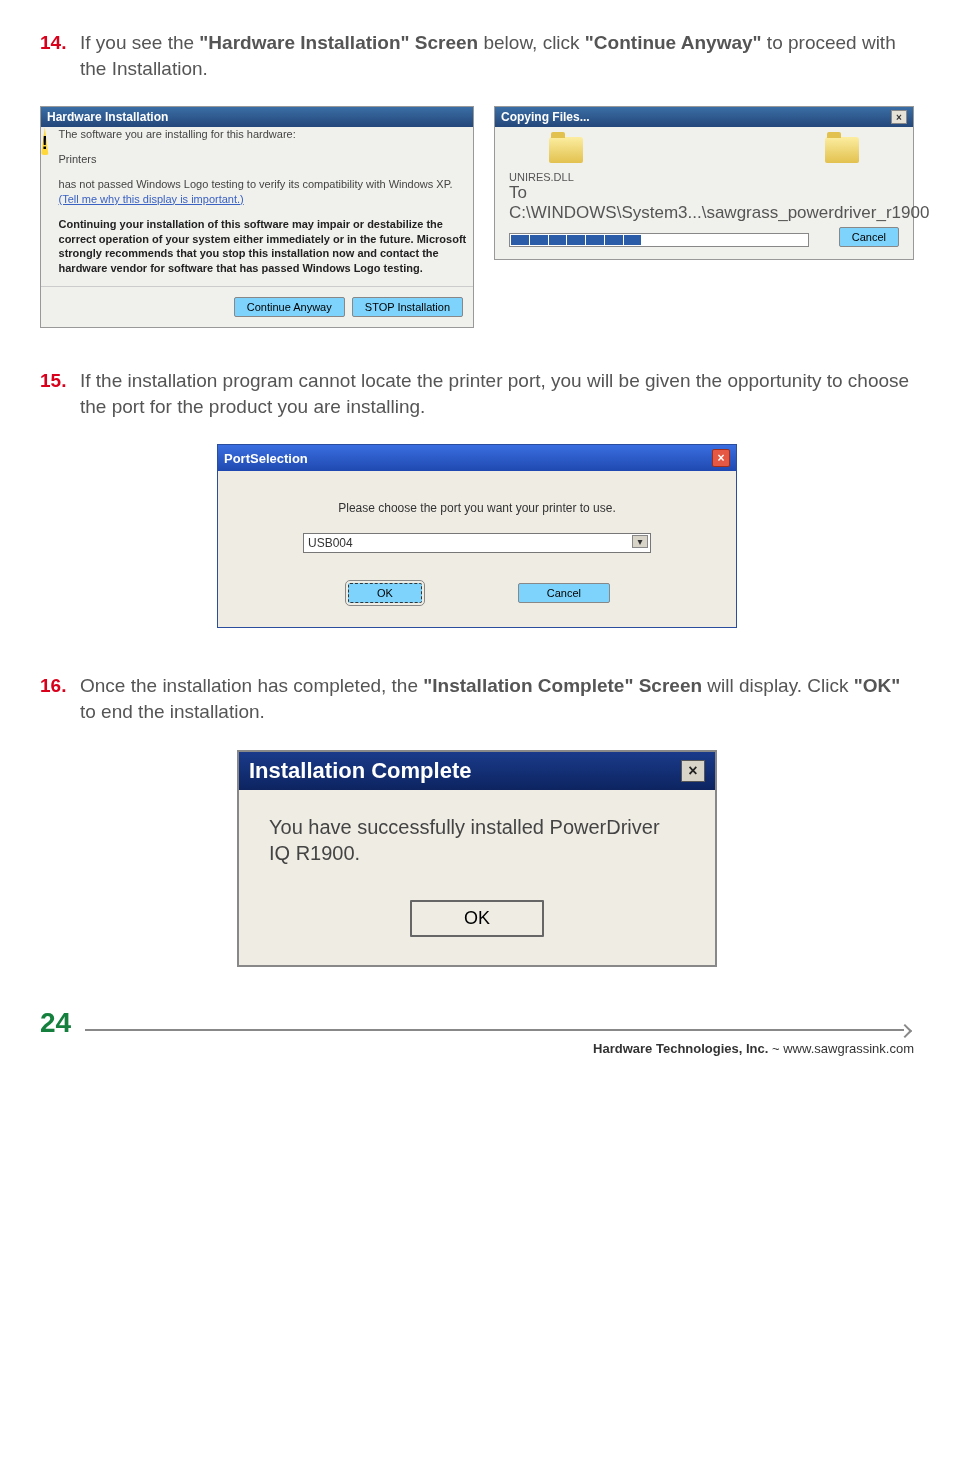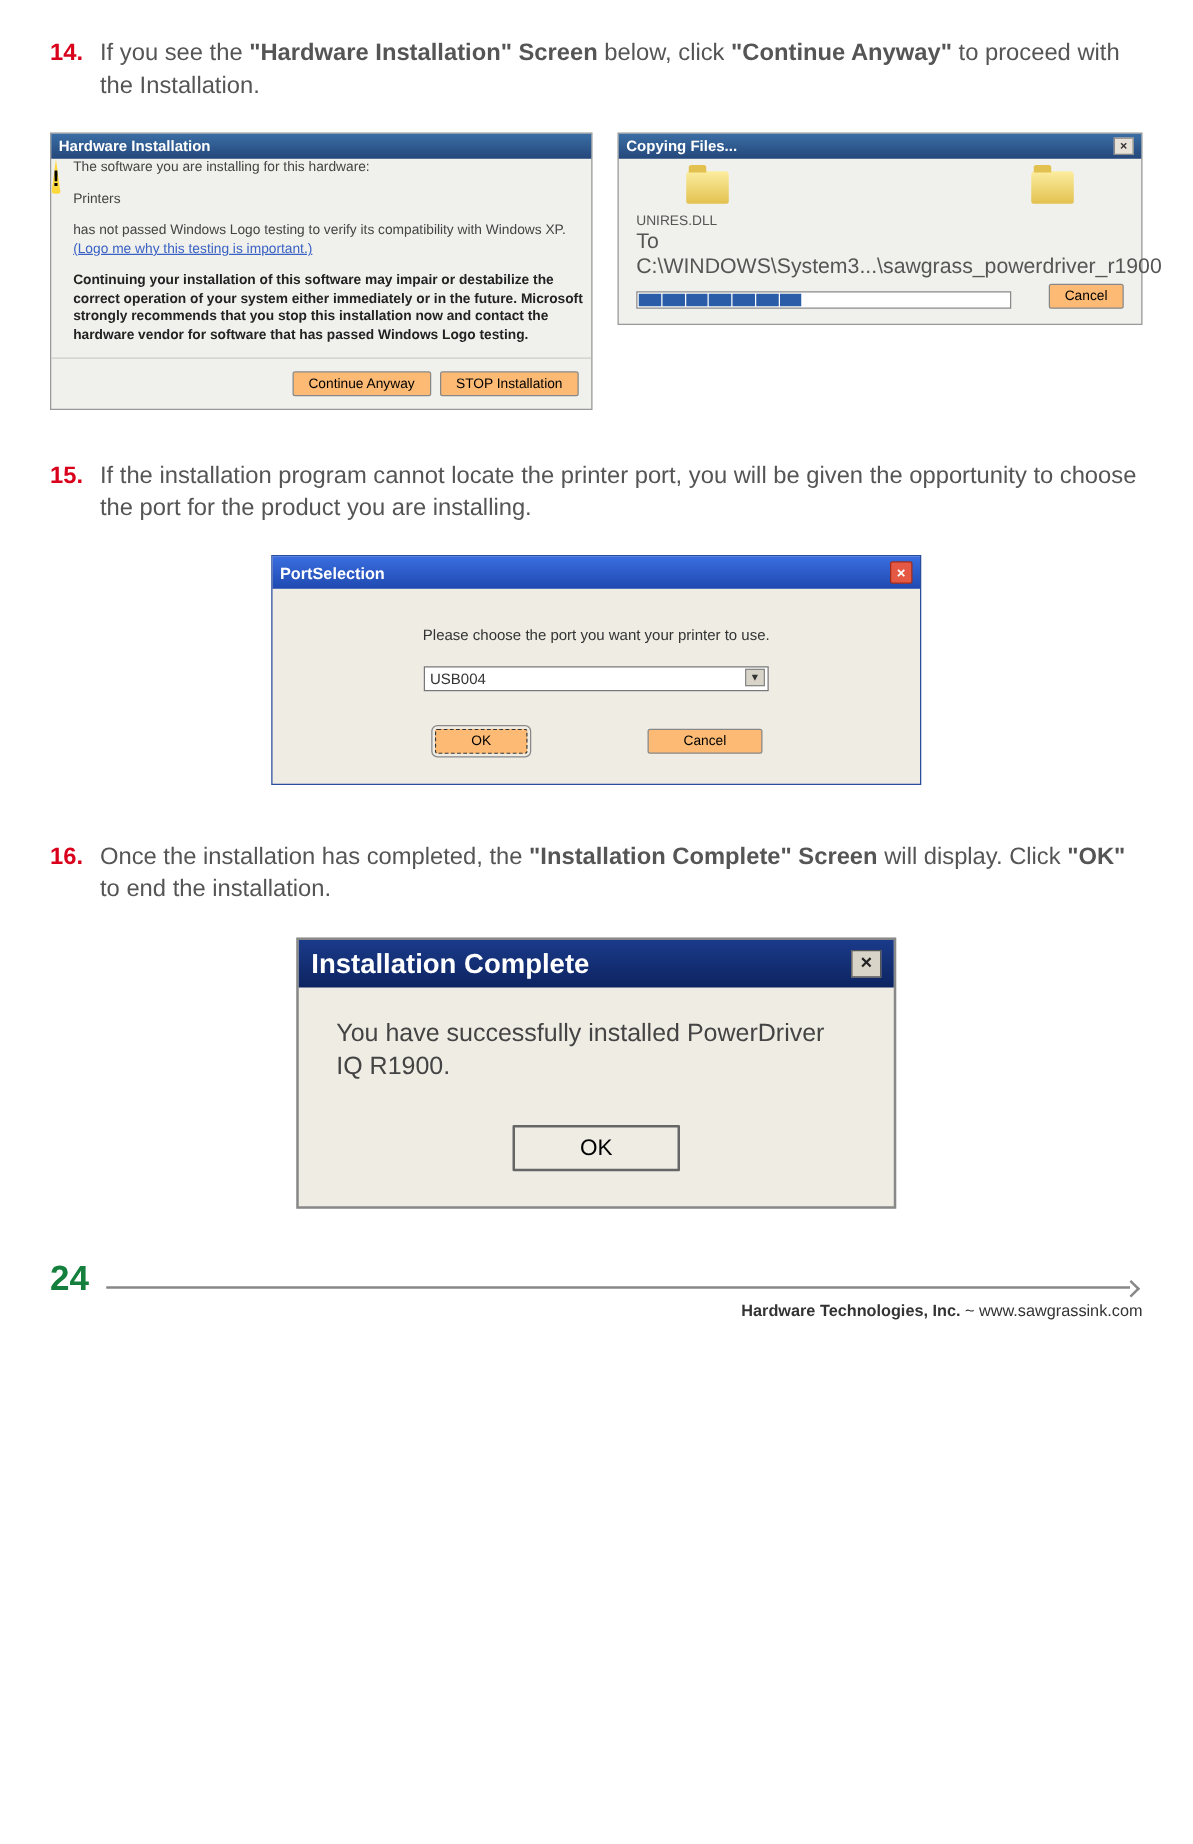--- a/index.html
+++ b/index.html
@@ -83,21 +83,21 @@
   }
   .hw-text p { margin-bottom: 10px; line-height: 1.35; }
   .hw-link { color: #3a62c4; text-decoration: underline; }
   .hw-bold { font-weight: bold; color: #222; }
   .hw-buttons {
     border-top: 1px solid #ccc;
     padding: 10px;
     text-align: right;
   }
   .win-btn {
-    background: #fdba74;
+    background: #7dd3fc;
     border: 1px solid #888;
     padding: 3px 12px;
     font-size: 11px;
     margin-left: 4px;
     border-radius: 2px;
     font-family: Tahoma, Arial, sans-serif;
   }
   .copy-dialog { width: 420px; height: fit-content; }
   .copy-body { padding: 10px 14px 12px 14px; }
   .copy-icons { display: flex; justify-content: space-between; padding: 0 40px; margin-bottom: 8px; }
@@ -155,21 +155,21 @@
     text-align: center;
     line-height: 16px;
     border: 1px solid #a02c1c;
     border-radius: 2px;
     font-size: 12px;
     font-weight: bold;
   }
   .port-body { padding: 30px 50px 24px 50px; text-align: center; }
   .port-body p { font-size: 12px; color: #333; margin-bottom: 18px; }
   .port-select {
-    width: 276px; padding: 2px 4px;
+    width: 348px; padding: 2px 4px;
     font-size: 12px;
     border: 1px solid #777; background: #fff;
     text-align: left;
     display: inline-block;
     position: relative;
   }
   .port-select::after {
     content: "▾";
     position: absolute;
     right: 2px; top: 1px;
@@ -291,21 +291,21 @@
     <div class="win-titlebar">
       <span>Hardware Installation</span>
     </div>
     <div class="hw-body">
       <div class="warn-icon"></div>
       <div class="hw-text">
         <p>The software you are installing for this hardware:</p>
         <p>Printers</p>
         <p>
           <span>has not passed Windows Logo testing to verify its compatibility with Windows XP. </span>
-          <span class="hw-link">(Logo me why this testing is important.)</span>
+          <span class="hw-link">(Tell me why this display is important.)</span>
         </p>
         <p class="hw-bold">Continuing your installation of this software may impair or destabilize the correct operation of your system either immediately or in the future. Microsoft strongly recommends that you stop this installation now and contact the hardware vendor for software that has passed Windows Logo testing.</p>
       </div>
     </div>
     <div class="hw-buttons">
       <button class="win-btn">Continue Anyway</button>
       <button class="win-btn">STOP Installation</button>
     </div>
   </div>
 

